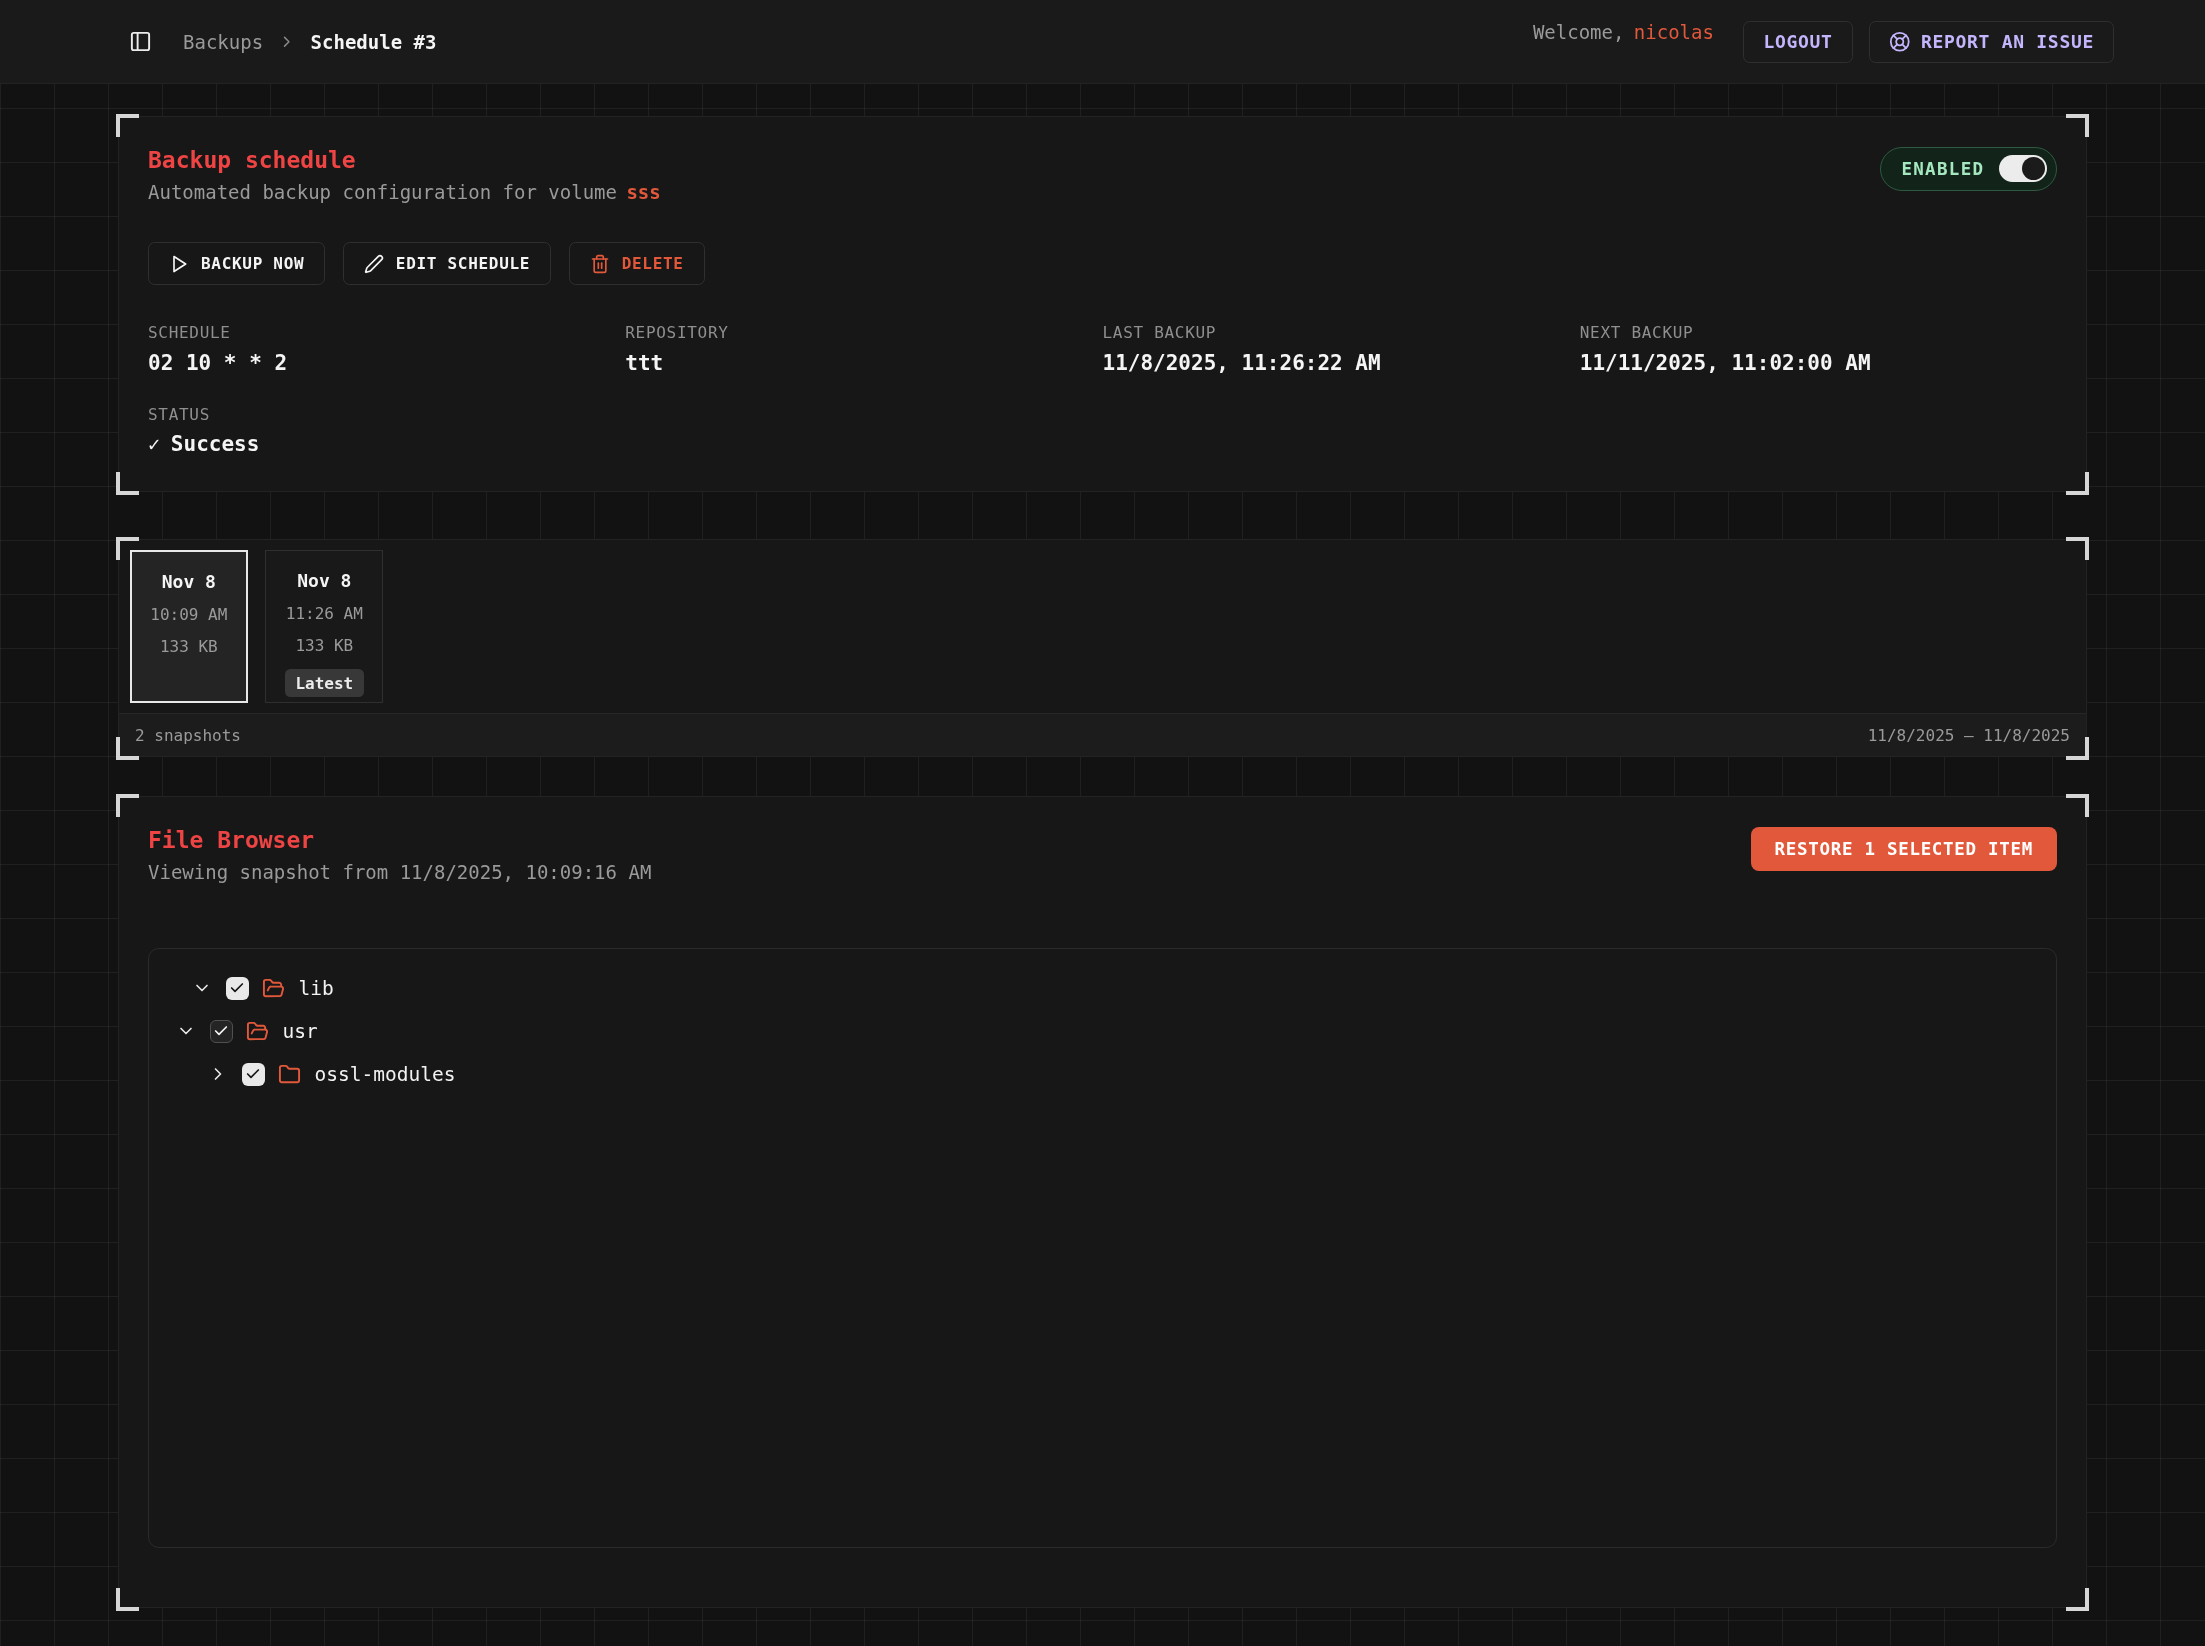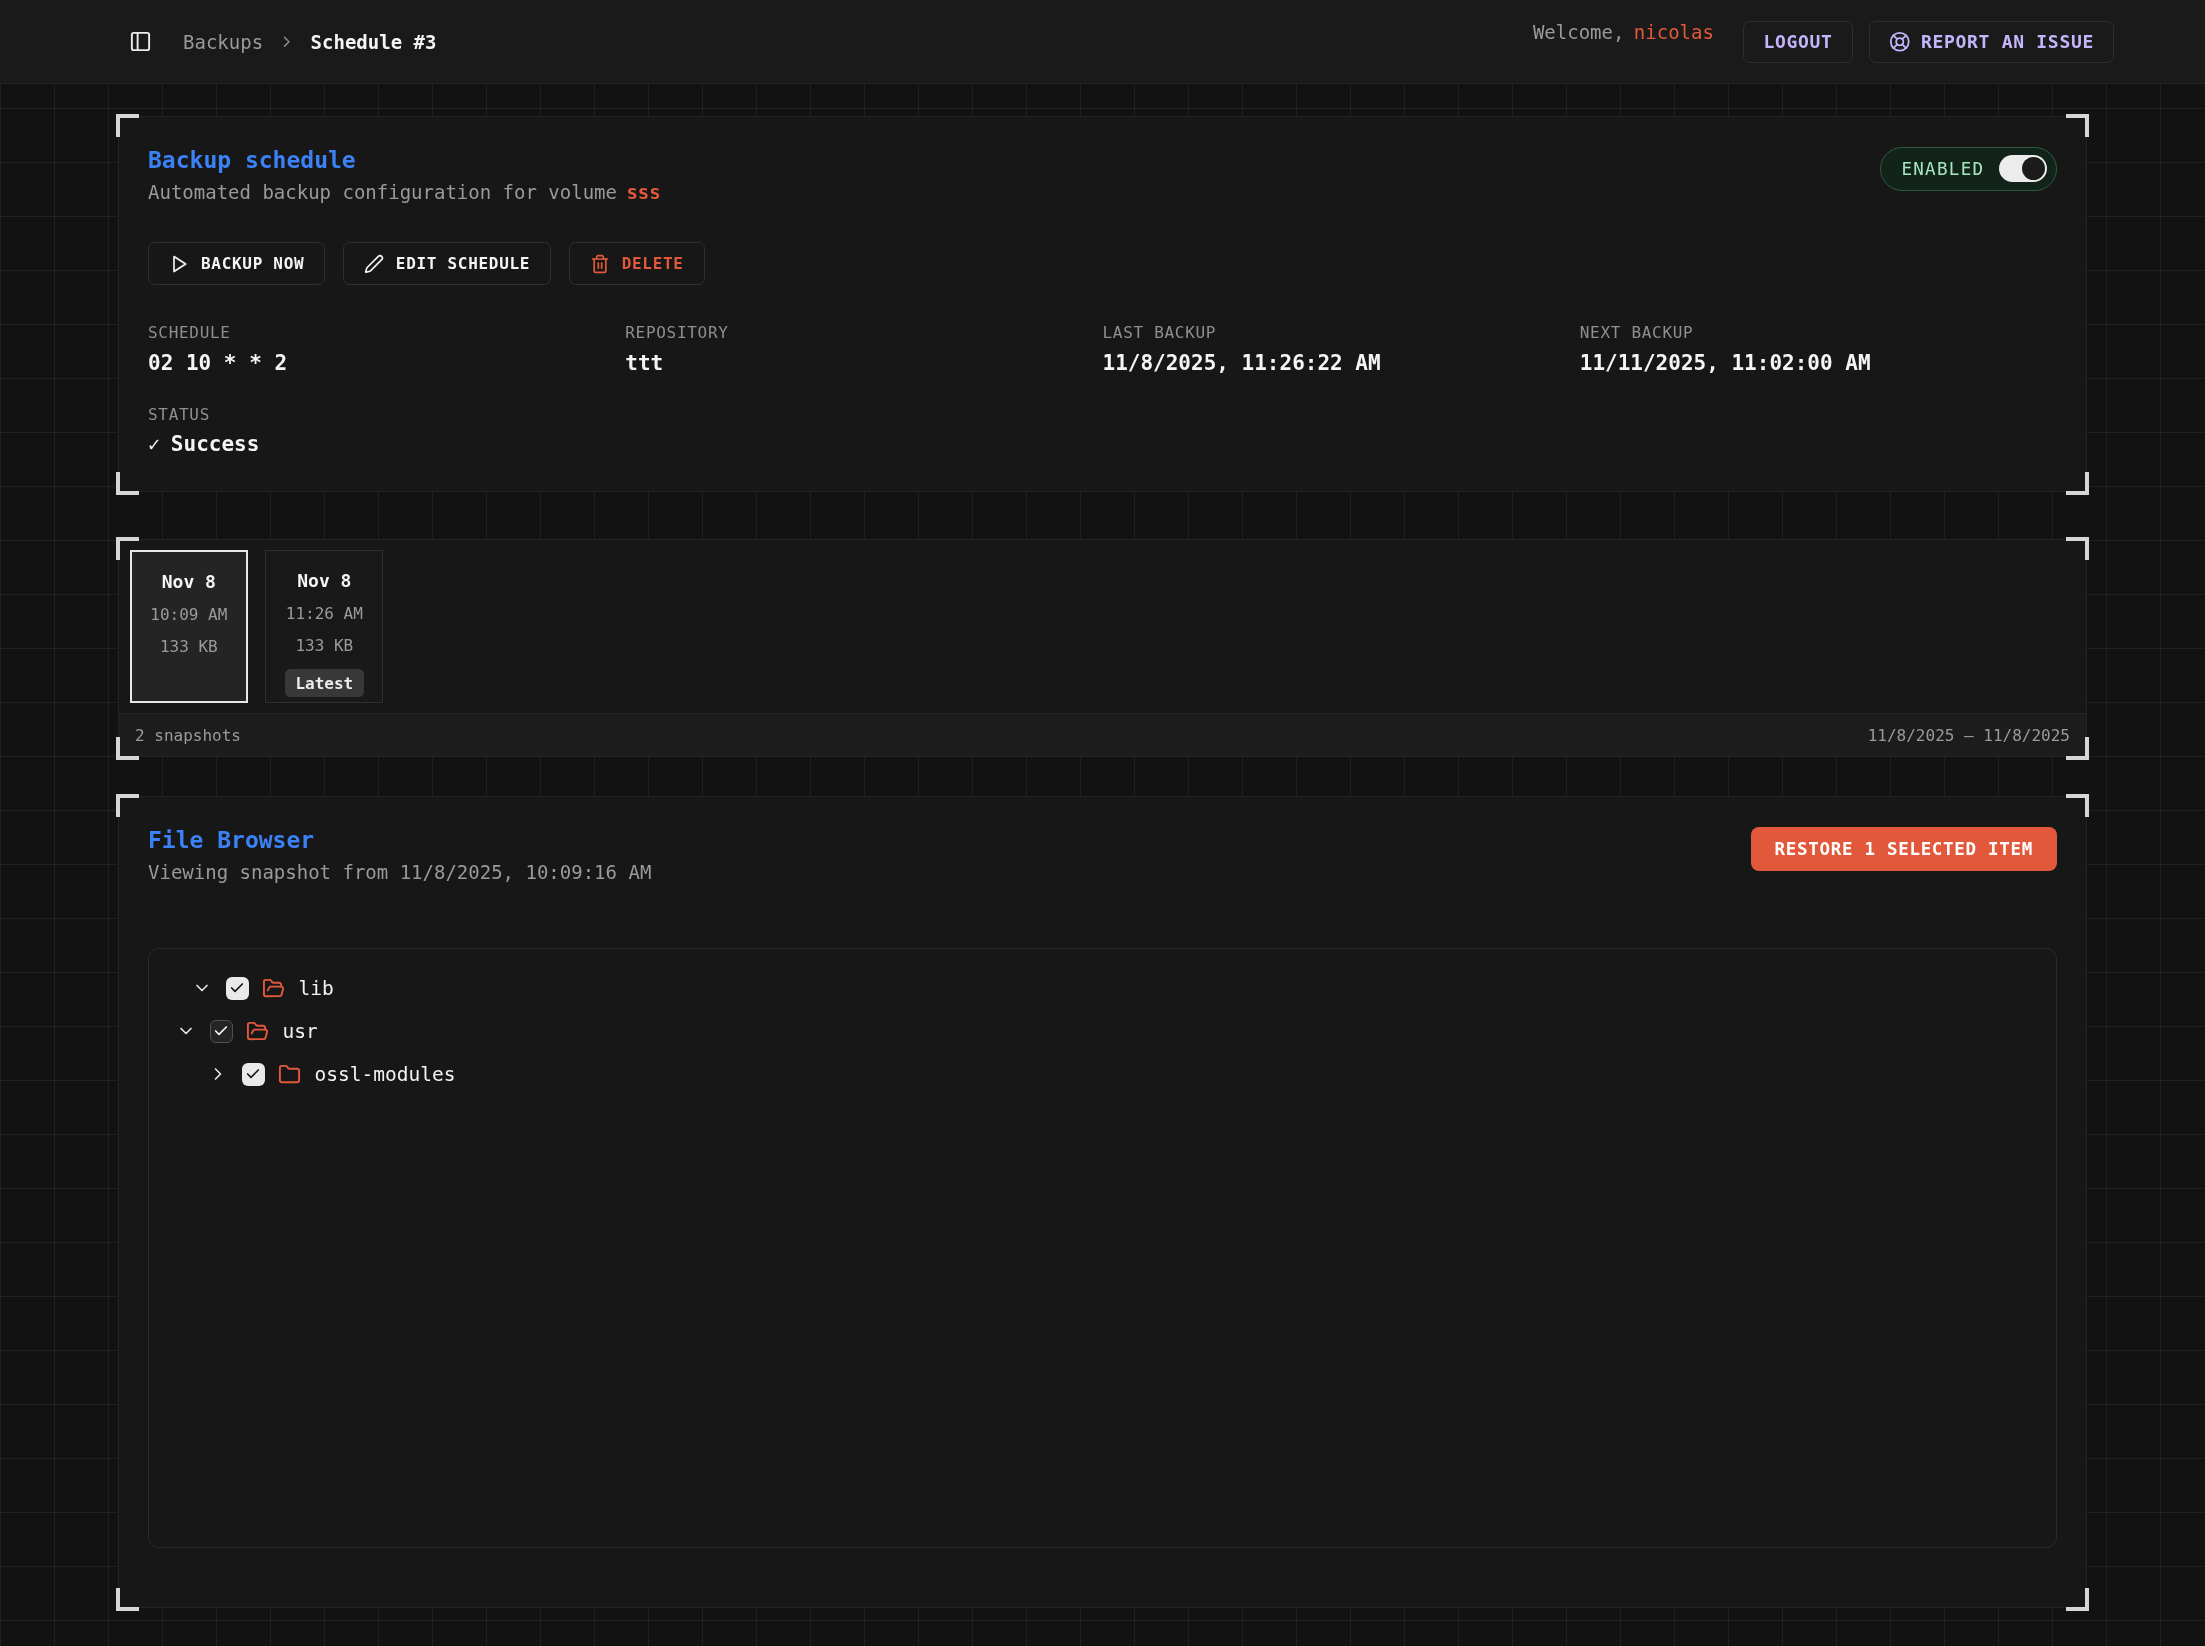--- a/index.html
+++ b/index.html
@@ -54,31 +54,31 @@
   .panel { position:relative; background:#171717; border:0.7px solid #232323; }
   .corner { position:absolute; width:23px; height:23px; }
   .corner.tl { top:-3.4px; left:-3.4px; border-top:4px solid #d6d6d6; border-left:4px solid #d6d6d6; }
   .corner.tr { top:-3.4px; right:-3.4px; border-top:4px solid #d6d6d6; border-right:4px solid #d6d6d6; }
   .corner.bl { bottom:-3.4px; left:-3.4px; border-bottom:4px solid #d6d6d6; border-left:4px solid #d6d6d6; }
   .corner.br { bottom:-3.4px; right:-3.4px; border-bottom:4px solid #d6d6d6; border-right:4px solid #d6d6d6; }
 
   
   .panel-schedule { padding: 30px 29px 35px; }
   .sched-head { display:flex; align-items:flex-start; justify-content:space-between; }
-  .panel-title { margin:0; font-size:23px; font-weight:bold; color:#3b82f6; }
+  .panel-title { margin:0; font-size:23px; font-weight:bold; color:#ef4444; }
   .panel-sub { margin-top:8px; font-size:19px; color:#9a9a9a; }
   .panel-sub .volume { color:#e2583b; font-weight:bold; margin-left:9.4px; }
 
   .enabled-pill {
     display:flex; align-items:center; gap:15px;
     border:1.3px solid #2d5a41; background:#12231a;
     border-radius:672px; padding:7.4px 8.7px 7.4px 20px;
     cursor:pointer;
   }
-  .enabled-label { color:#a5e8c0; font-size:17.5px; font-weight:normal; letter-spacing:1.3px; }
+  .enabled-label { color:#a5e8c0; font-size:17.5px; font-weight:bold; letter-spacing:1.3px; }
   .switch { position:relative; width:48px; height:27px; border-radius:672px; background:#ececec; }
   .switch .knob { position:absolute; top:2px; right:2px; width:23px; height:23px; border-radius:50%; background:#1b1b1b; }
 
   .actions { margin-top:39px; display:flex; gap:17.5px; }
   .btn-action {
     display:flex; align-items:center; gap:12px;
     height:43px; padding:0 20px;
     background:transparent; border:1.3px solid #2f2f2f; border-radius:6.7px;
     color:#f5f5f5; font-family:inherit; font-size:16px; font-weight:bold; letter-spacing:0.7px;
     cursor:pointer;

